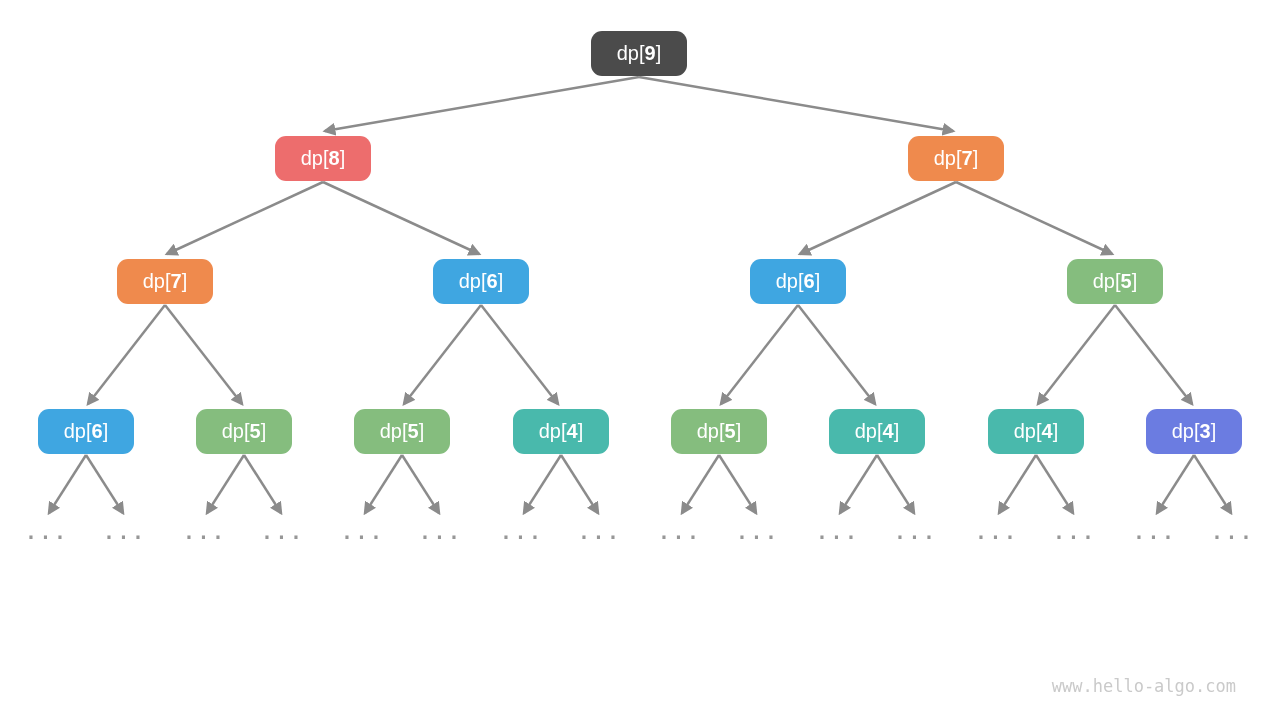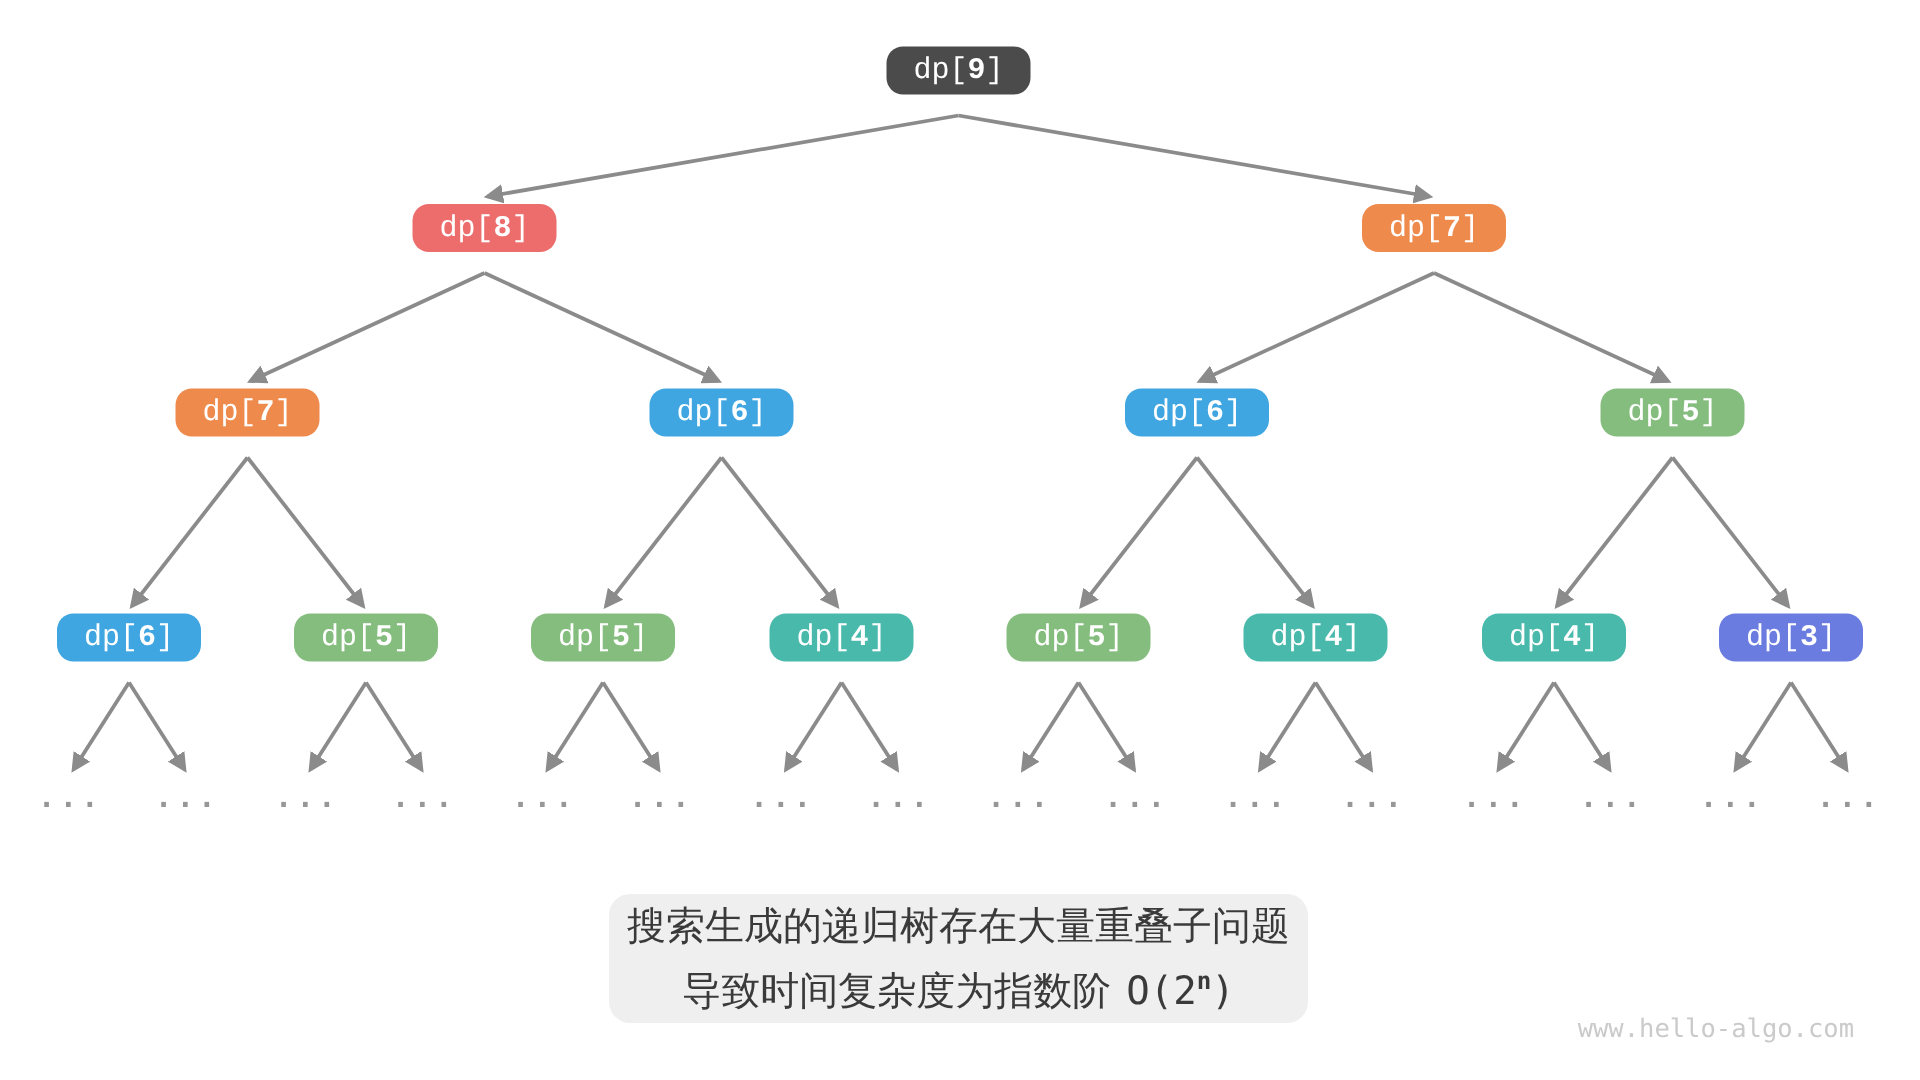--- a/index.html
+++ b/index.html
@@ -13,27 +13,27 @@
   }
   #edges {
     position: absolute;
     left: 0; top: 0;
     width: 1280px; height: 720px;
     pointer-events: none;
   }
   .node {
     position: absolute;
     width: 96px;
-    height: 32px;
+    height: 45px;
     border-radius: 11px;
     display: flex;
     align-items: center;
     justify-content: center;
     color: #ffffff;
-    font-family: Liberation Mono, monospace;
+    font-family: Liberation Sans, sans-serif;
     font-size: 20px;
     white-space: nowrap;
   }
   .node .num { font-weight: 700; }
   .ellipsis {
     position: absolute;
     width: 44px;
     top: 521px;
     text-align: center;
     color: #979797;
@@ -211,19 +211,15 @@
   <span class="ellipsis" style="left:578px">...</span>
   <span class="ellipsis" style="left:658px">...</span>
   <span class="ellipsis" style="left:736px">...</span>
   <span class="ellipsis" style="left:816px">...</span>
   <span class="ellipsis" style="left:894px">...</span>
   <span class="ellipsis" style="left:975px">...</span>
   <span class="ellipsis" style="left:1053px">...</span>
   <span class="ellipsis" style="left:1133px">...</span>
   <span class="ellipsis" style="left:1211px">...</span>
 
-  <div class="caption" style="background: rgb(239, 239, 239);">
-    <div>搜索生成的递归树存在大量重叠子问题</div>
-    <div><span>导致时间复杂度为指数阶</span><span class="formula"><span>O(2</span><sup>n</sup><span>)</span></span></div>
-  </div>
 
   <div class="watermark">www.hello-algo.com</div>
 </div>
 
 </body></html>

